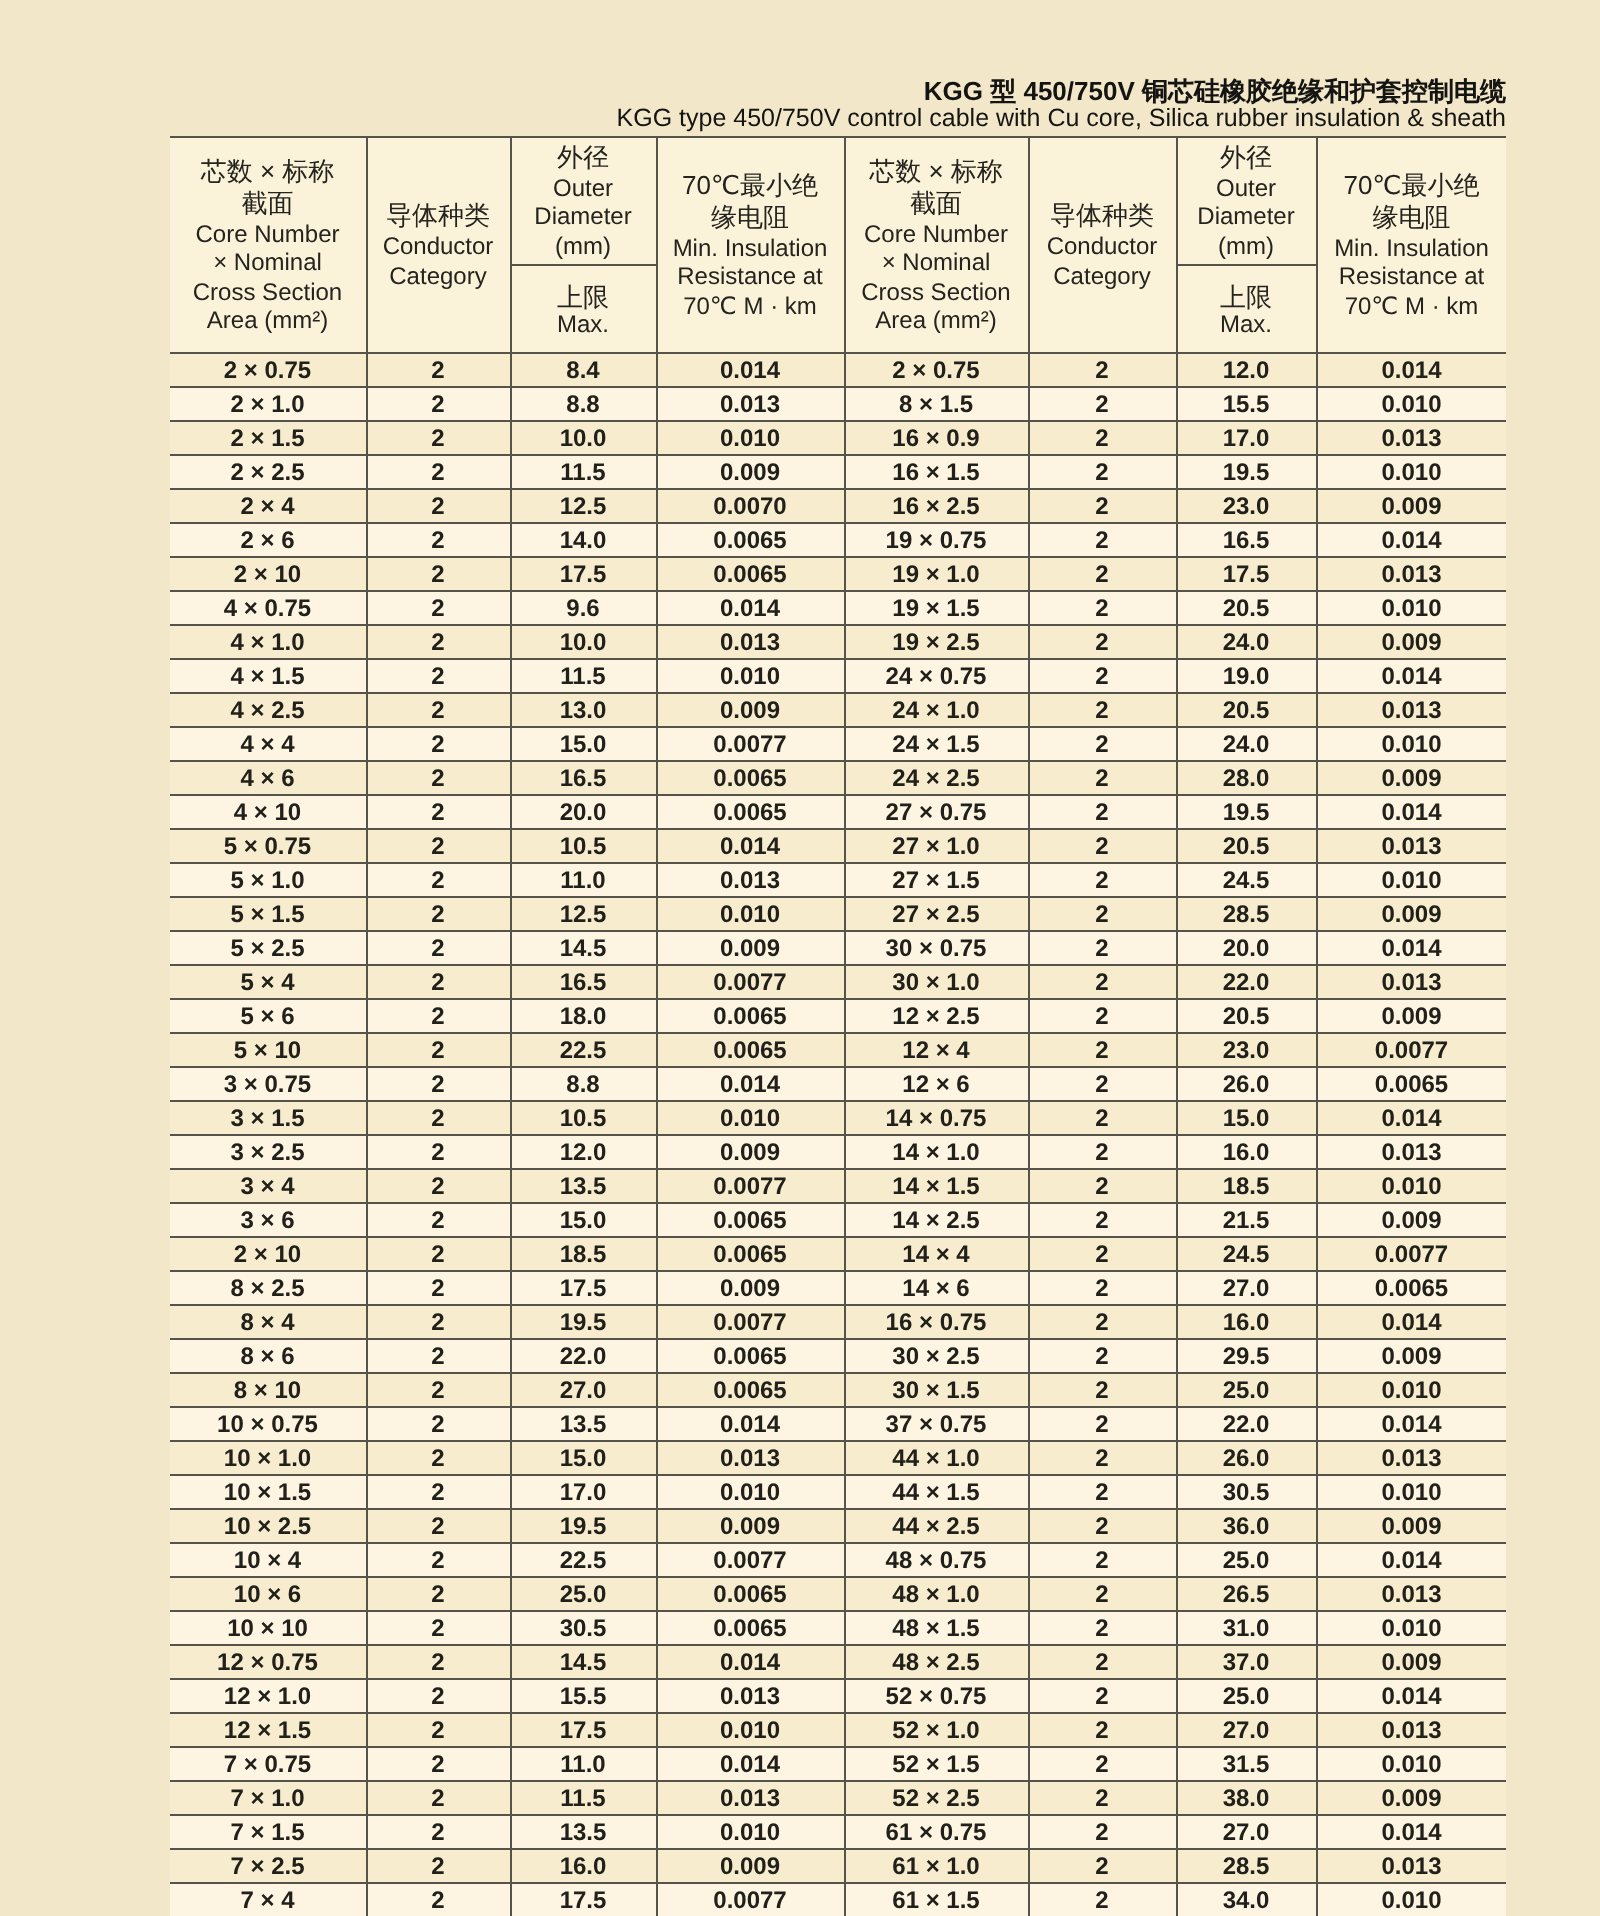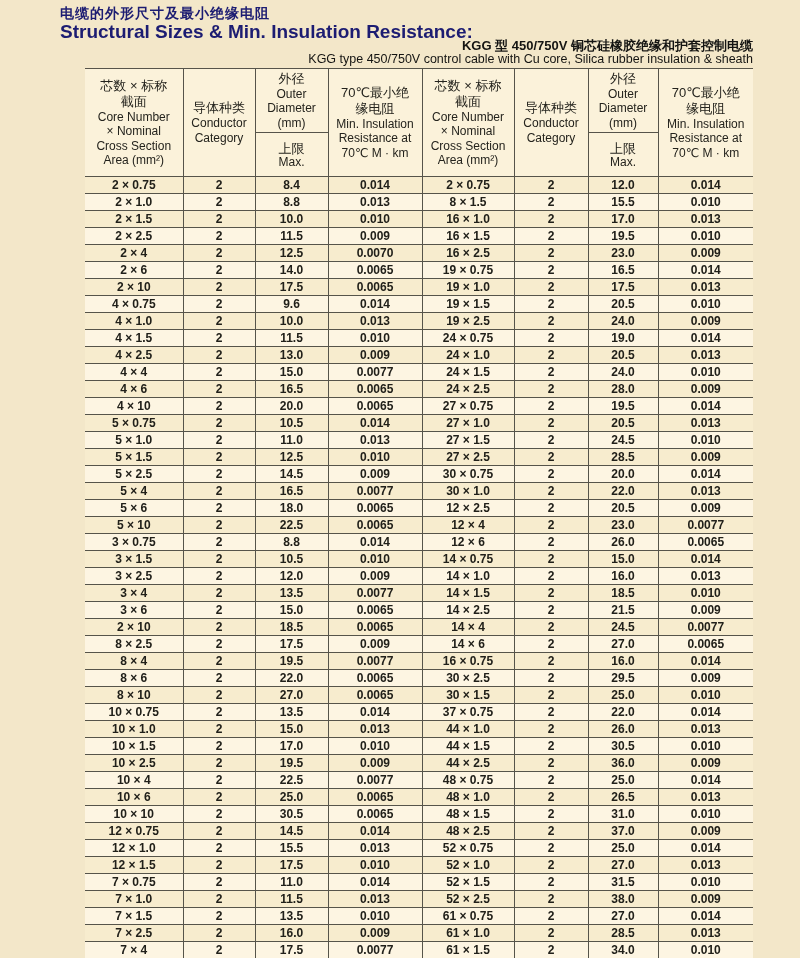--- a/index.html
+++ b/index.html
@@ -34,22 +34,20 @@
   thead th[data-name="diameter-max-header"] .zh{line-height:15px;}
   thead th[data-name="diameter-max-header"] .en{line-height:12px;}
   tbody td{height:16px;font-size:12px;font-weight:bold;color:#21201a;}
   tbody tr:nth-child(odd) td{background:#f7ecce;}
   tbody tr:nth-child(even) td{background:#fdf5e2;}
 </style>
 </head>
 <body>
 
 <div class="page" data-name="page">
-  <div class="title-zh" data-name="page-title-zh">电缆的外形尺寸及最小绝缘电阻</div>
-  <div class="title-en" data-name="page-title-en">Structural Sizes &amp; Min. Insulation Resistance:</div>
   <div class="subtitle-zh" data-name="cable-type-subtitle-zh">KGG 型 450/750V 铜芯硅橡胶绝缘和护套控制电缆</div>
   <div class="subtitle-en" data-name="cable-type-subtitle-en">KGG type 450/750V control cable with Cu core, Silica rubber insulation &amp; sheath</div>
 
   <table class="spec" data-name="spec-table">
     <colgroup>
       <col style="width:98px">
         <col style="width:72px">
         <col style="width:73px">
         <col style="width:94px">
       <col style="width:92px">
@@ -142,21 +140,21 @@
           <td data-name="cell-core-size">8 × 1.5</td>
           <td data-name="cell-conductor-category">2</td>
           <td data-name="cell-outer-diameter">15.5</td>
           <td data-name="cell-insulation-resistance">0.010</td>
         </tr>
         <tr data-name="table-row">
           <td data-name="cell-core-size">2 × 1.5</td>
           <td data-name="cell-conductor-category">2</td>
           <td data-name="cell-outer-diameter">10.0</td>
           <td data-name="cell-insulation-resistance">0.010</td>
-          <td data-name="cell-core-size">16 × 1.0</td>
+          <td data-name="cell-core-size">16 × 0.9</td>
           <td data-name="cell-conductor-category">2</td>
           <td data-name="cell-outer-diameter">17.0</td>
           <td data-name="cell-insulation-resistance">0.013</td>
         </tr>
         <tr data-name="table-row">
           <td data-name="cell-core-size">2 × 2.5</td>
           <td data-name="cell-conductor-category">2</td>
           <td data-name="cell-outer-diameter">11.5</td>
           <td data-name="cell-insulation-resistance">0.009</td>
           <td data-name="cell-core-size">16 × 1.5</td>

